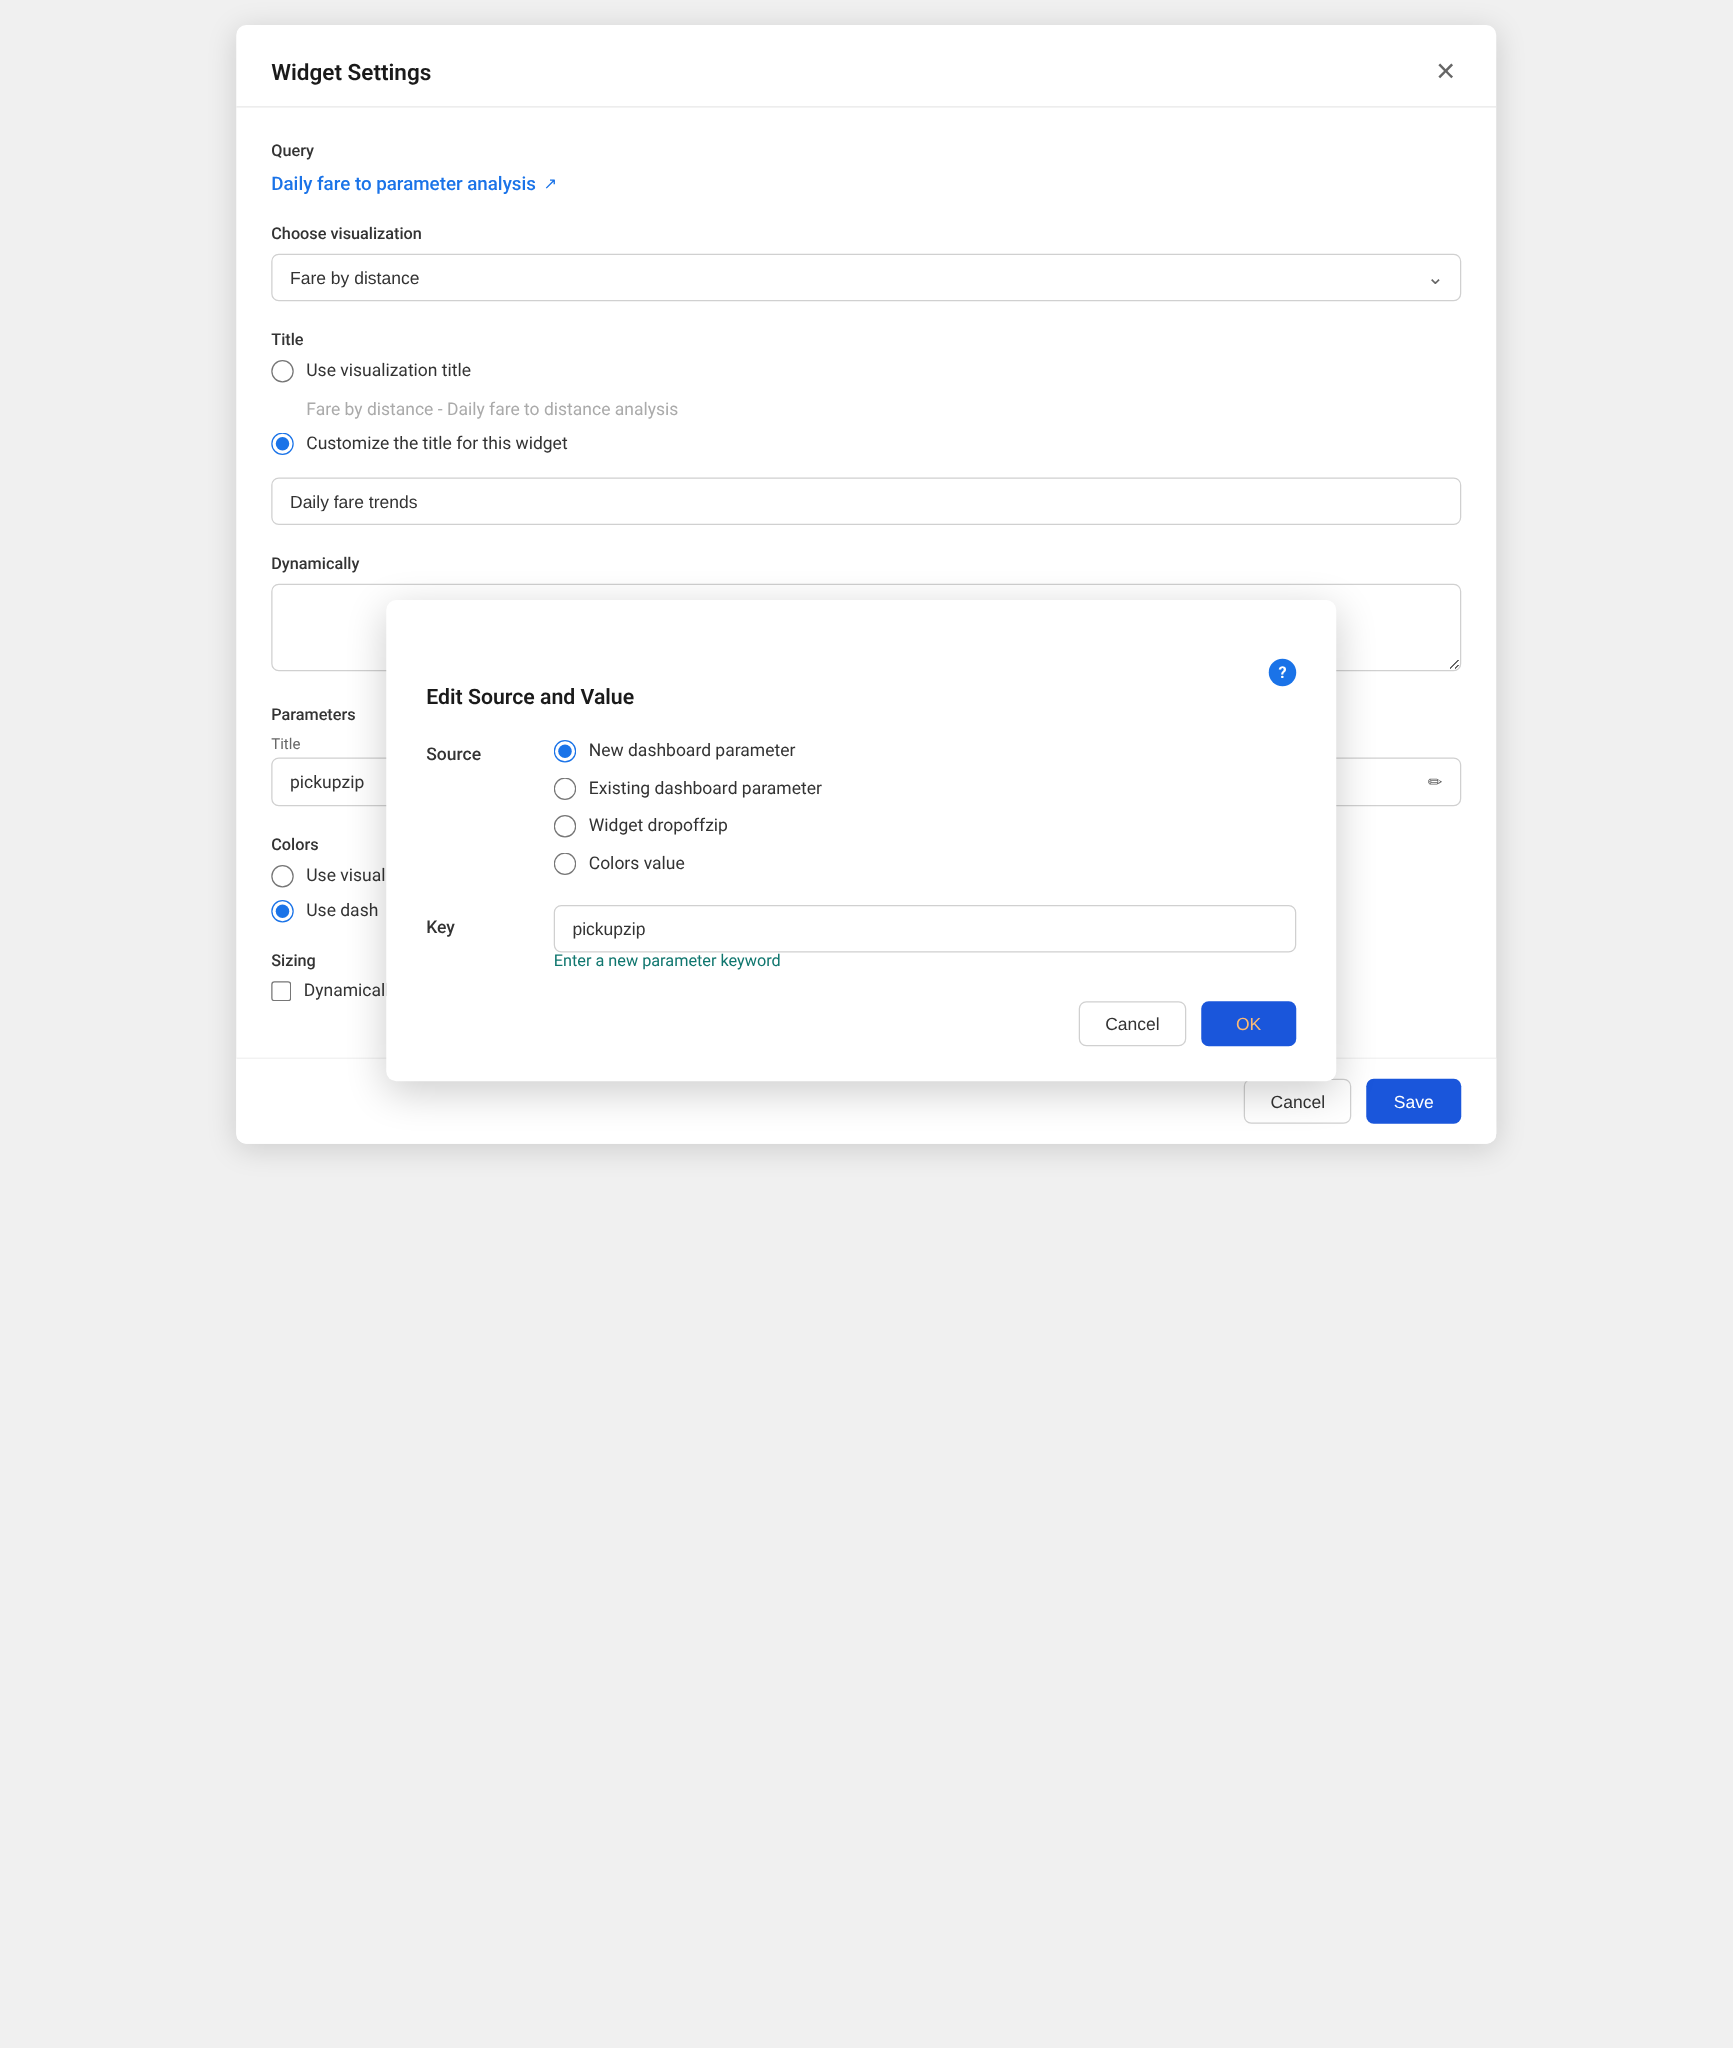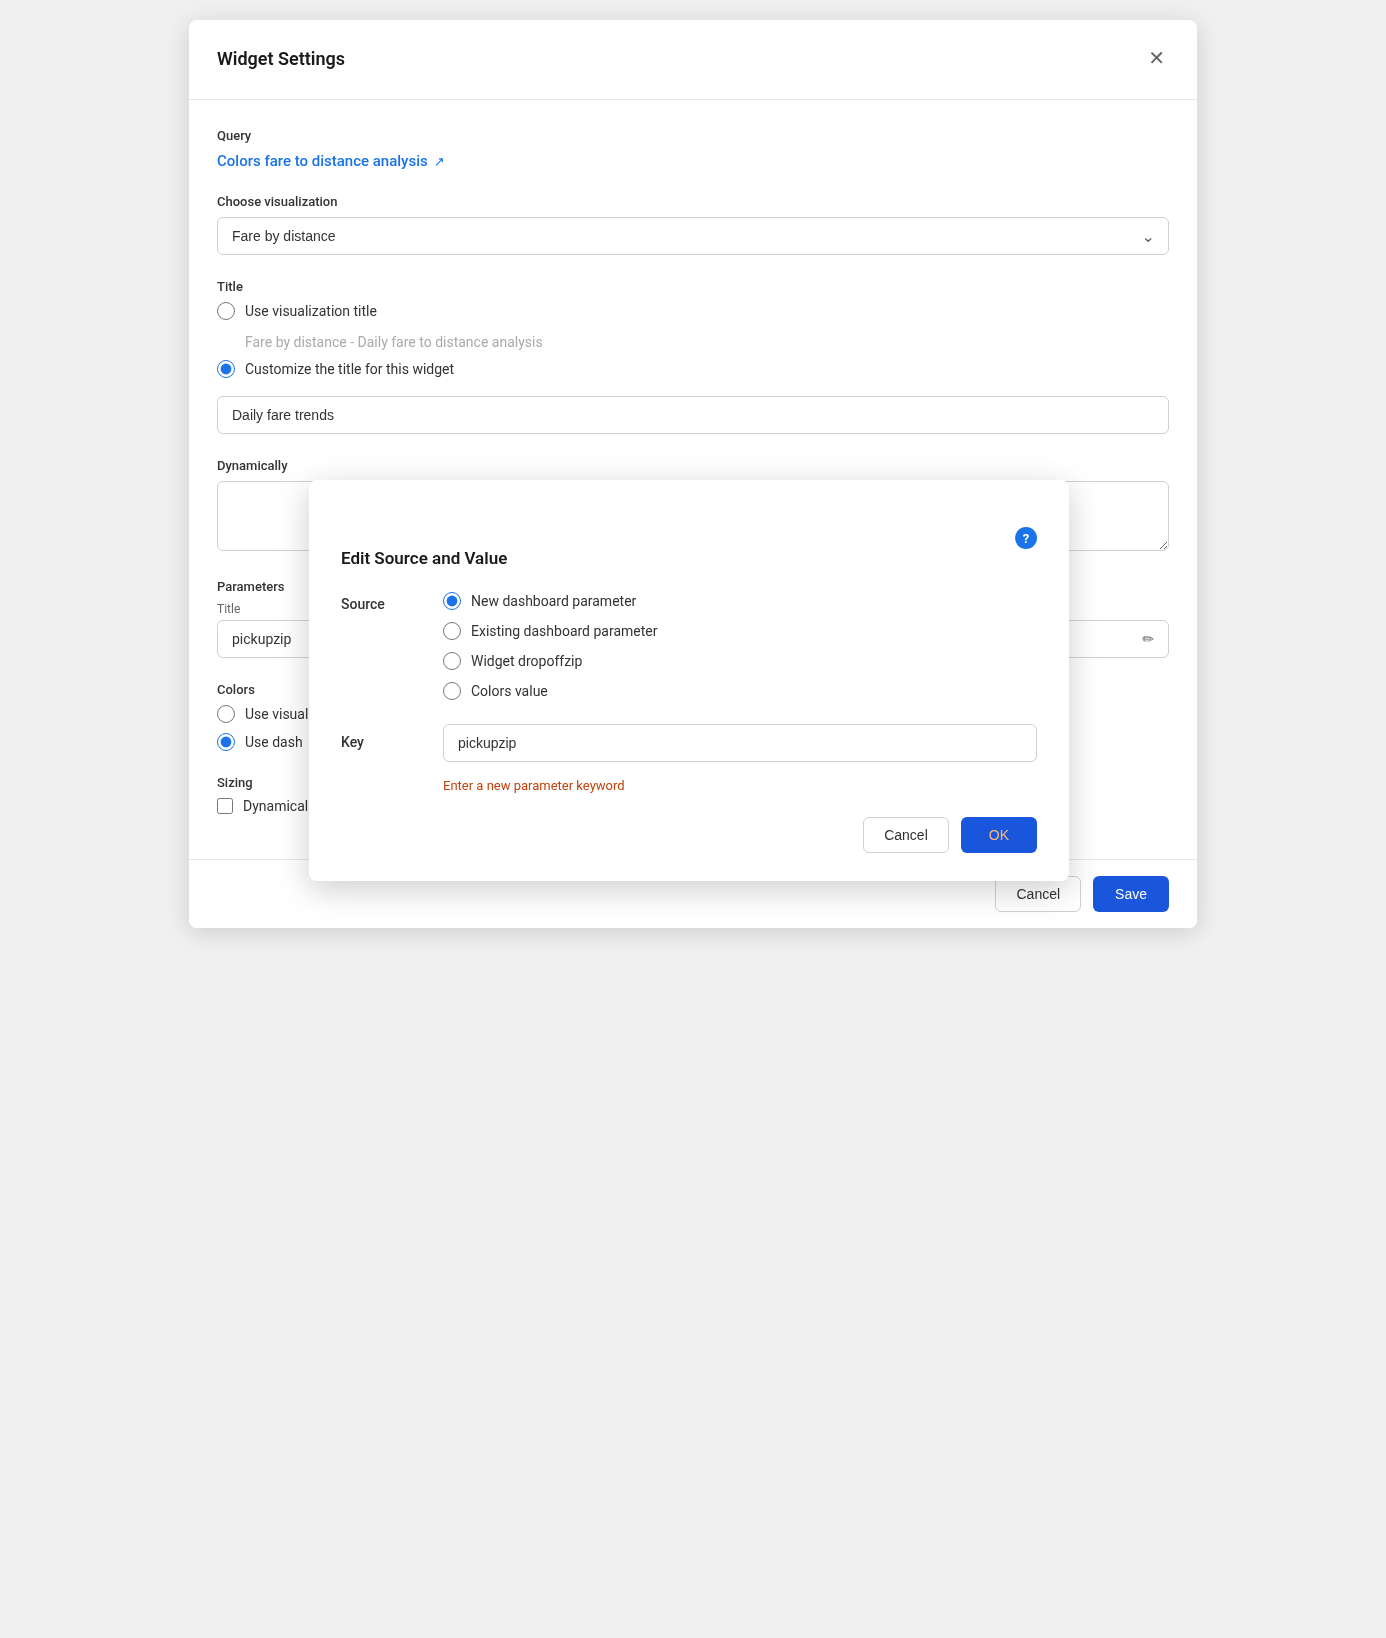--- a/index.html
+++ b/index.html
@@ -16,21 +16,21 @@
       background: #ffffff;
       border-radius: 8px;
       box-shadow: 0 4px 24px rgba(0,0,0,0.15);
       position: relative;
       margin: 20px auto;
     }
     .modal-header {
       display: flex;
       justify-content: space-between;
       align-items: center;
-      padding: 24px 28px 27px 28px;
+      padding: 24px 28px 13px 28px;
       border-bottom: 1px solid #e8e8e8;
     }
     .modal-title {
       font-size: 18px;
       font-weight: 600;
       color: #1a1a1a;
     }
     .close-btn {
       background: none;
       border: none;
@@ -296,22 +296,22 @@
     .overlay-key-input {
       width: 100%;
       padding: 10px 14px;
       border: 1px solid #d0d0d0;
       border-radius: 6px;
       font-size: 14px;
       color: #333;
     }
     .overlay-key-hint {
       font-size: 13px;
-      color: #c2410c;
-      margin-top: 16px;
+      color: #0f766e;
+      margin-top: 0;
     }
     .overlay-footer {
       display: flex;
       justify-content: flex-end;
       gap: 12px;
       margin-top: 24px;
     }
     .overlay-btn-cancel {
       padding: 9px 20px;
       border: 1px solid #d0d0d0;
@@ -340,21 +340,21 @@
   <div class="modal-header">
     <span class="modal-title">Widget Settings</span>
     <button class="close-btn">✕</button>
   </div>
 
   <div class="modal-body">
 
     <div class="section">
       <div class="section-label">Query</div>
       <a class="query-link">
-        <span>Colors fare to distance analysis</span>
+        <span>Daily fare to parameter analysis</span>
         <span class="ext-icon">↗</span>
       </a>
     </div>
 
     <div class="section">
       <div class="section-label">Choose visualization</div>
       <div class="select-wrapper">
         <select class="select-control">
           <option>Fare by distance</option>
         </select>

